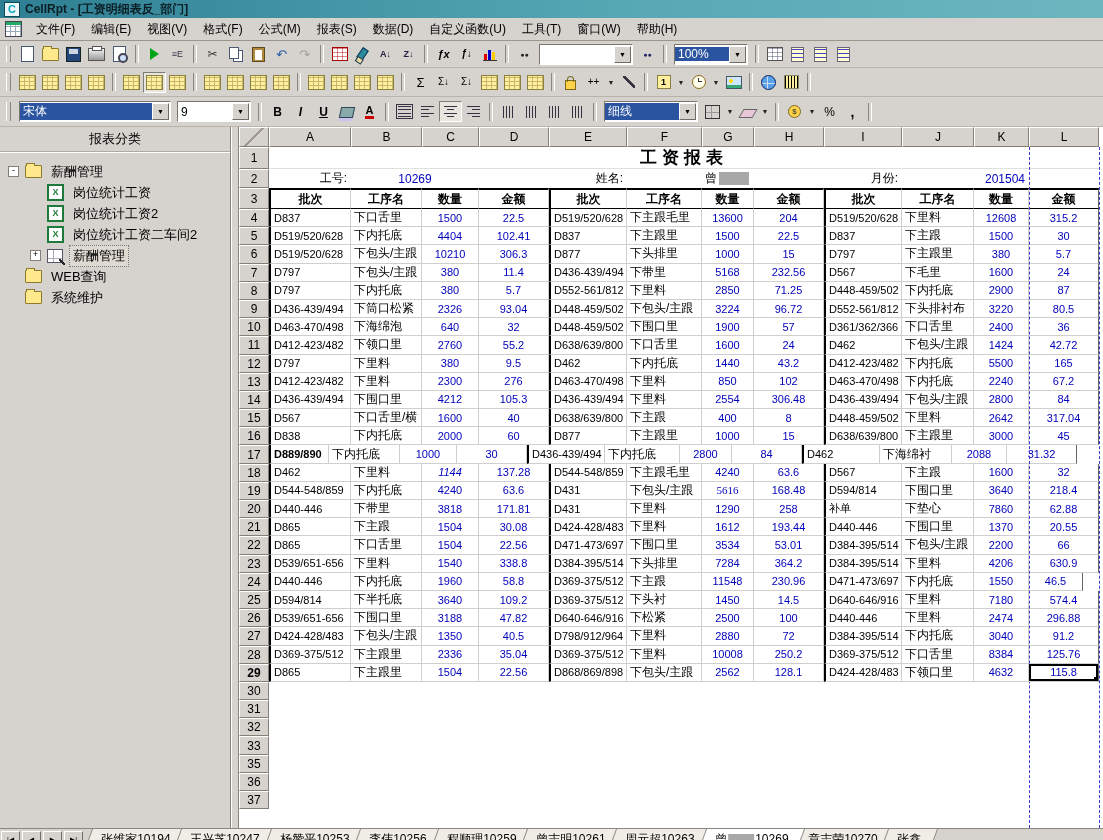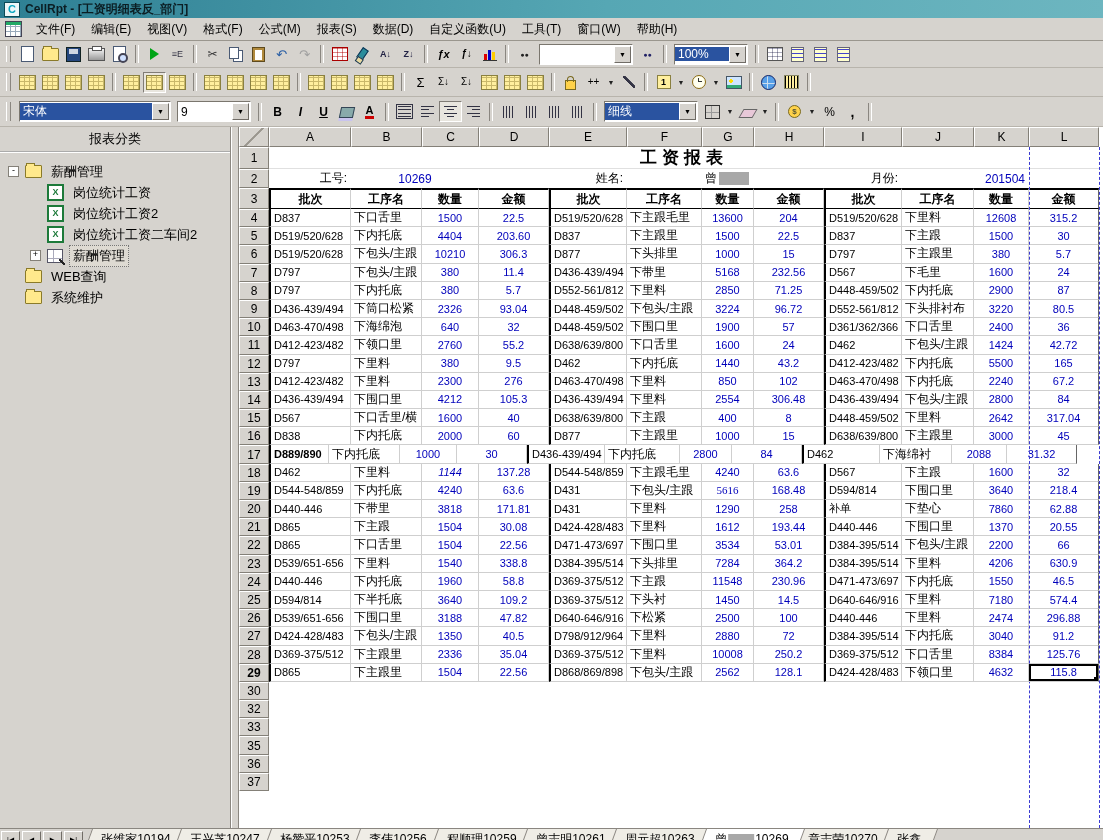--- a/index.html
+++ b/index.html
@@ -586,21 +586,21 @@
           <div class="cell cb al gl" style="width: 78px; height: 18.2px;">D519/520/628</div>
           <div class="cell cb al zh" style="width: 72px; height: 18.2px;">下里料</div>
           <div class="cell cb ac num" style="width: 55px; height: 18.2px;">12608</div>
           <div class="cell cb ac num lend" style="width: 70px; height: 18.2px;">315.2</div>
         </div>
         <div class="grow">
           <div class="rowhdr" style="width: 30px; height: 18.2px;">5</div>
           <div class="cell cb al gl" style="width: 82px; height: 18.2px;">D519/520/628</div>
           <div class="cell cb al zh" style="width: 71px; height: 18.2px;">下内托底</div>
           <div class="cell cb ac num" style="width: 57px; height: 18.2px;">4404</div>
-          <div class="cell cb ac num" style="width: 70px; height: 18.2px;">203.60</div>
+          <div class="cell cb ac num" style="width: 70px; height: 18.2px;">102.41</div>
           <div class="cell cb al gl" style="width: 78px; height: 18.2px;">D837</div>
           <div class="cell cb al zh" style="width: 75px; height: 18.2px;">下主跟里</div>
           <div class="cell cb ac num" style="width: 52px; height: 18.2px;">1500</div>
           <div class="cell cb ac num" style="width: 70px; height: 18.2px;">22.5</div>
           <div class="cell cb al gl" style="width: 78px; height: 18.2px;">D837</div>
           <div class="cell cb al zh" style="width: 72px; height: 18.2px;">下主跟</div>
           <div class="cell cb ac num" style="width: 55px; height: 18.2px;">1500</div>
           <div class="cell cb ac num lend" style="width: 70px; height: 18.2px;">30</div>
         </div>
         <div class="grow">
@@ -879,21 +879,21 @@
           <div class="cell cb al zh" style="width: 71px; height: 18.2px;">下内托底</div>
           <div class="cell cb ac num" style="width: 57px; height: 18.2px;">1960</div>
           <div class="cell cb ac num" style="width: 70px; height: 18.2px;">58.8</div>
           <div class="cell cb al gl" style="width: 78px; height: 18.2px;">D369-375/512</div>
           <div class="cell cb al zh" style="width: 75px; height: 18.2px;">下主跟</div>
           <div class="cell cb ac num" style="width: 52px; height: 18.2px;">11548</div>
           <div class="cell cb ac num" style="width: 70px; height: 18.2px;">230.96</div>
           <div class="cell cb al gl" style="width: 78px; height: 18.2px;">D471-473/697</div>
           <div class="cell cb al zh" style="width: 72px; height: 18.2px;">下内托底</div>
           <div class="cell cb ac num" style="width: 55px; height: 18.2px;">1550</div>
-          <div class="cell cb ac num lend" style="width: 70px; height: 18.2px; text-align: right;">46.5</div>
+          <div class="cell cb ac num lend" style="width: 54px; height: 18.2px; text-align: right;">46.5</div>
         </div>
         <div class="grow">
           <div class="rowhdr" style="width: 30px; height: 18.2px;">25</div>
           <div class="cell cb al gl" style="width: 82px; height: 18.2px;">D594/814</div>
           <div class="cell cb al zh" style="width: 71px; height: 18.2px;">下半托底</div>
           <div class="cell cb ac num" style="width: 57px; height: 18.2px;">3640</div>
           <div class="cell cb ac num" style="width: 70px; height: 18.2px;">109.2</div>
           <div class="cell cb al gl" style="width: 78px; height: 18.2px;">D369-375/512</div>
           <div class="cell cb al zh" style="width: 75px; height: 18.2px;">下头衬</div>
           <div class="cell cb ac num" style="width: 52px; height: 18.2px;">1450</div>
@@ -961,20 +961,24 @@
           <div class="cell cb al gl" style="width: 78px; height: 18.2px;">D424-428/483</div>
           <div class="cell cb al zh" style="width: 72px; height: 18.2px;">下领口里</div>
           <div class="cell cb ac num" style="width: 55px; height: 18.2px;">4632</div>
           <div class="cell cb ac num lend sel" style="width: 70px; height: 18.2px;">115.8</div>
         </div>
         <div class="grow">
           <div class="rowhdr" style="width: 30px; height: 18.2px;">30</div>
           <div class="cell " style="width: 830px; height: 18.2px;"></div>
         </div>
         <div class="grow">
+          <div class="rowhdr" style="width: 30px; height: 18.2px;">31</div>
+          <div class="cell " style="width: 830px; height: 18.2px;"></div>
+        </div>
+        <div class="grow">
           <div class="rowhdr" style="width: 30px; height: 18.2px;">32</div>
           <div class="cell " style="width: 830px; height: 18.2px;"></div>
         </div>
         <div class="grow">
           <div class="rowhdr" style="width: 30px; height: 18.2px;">33</div>
           <div class="cell " style="width: 830px; height: 18.2px;"></div>
         </div>
         <div class="grow">
           <div class="rowhdr" style="width: 30px; height: 18.2px;">35</div>
           <div class="cell " style="width: 830px; height: 18.2px;"></div>

